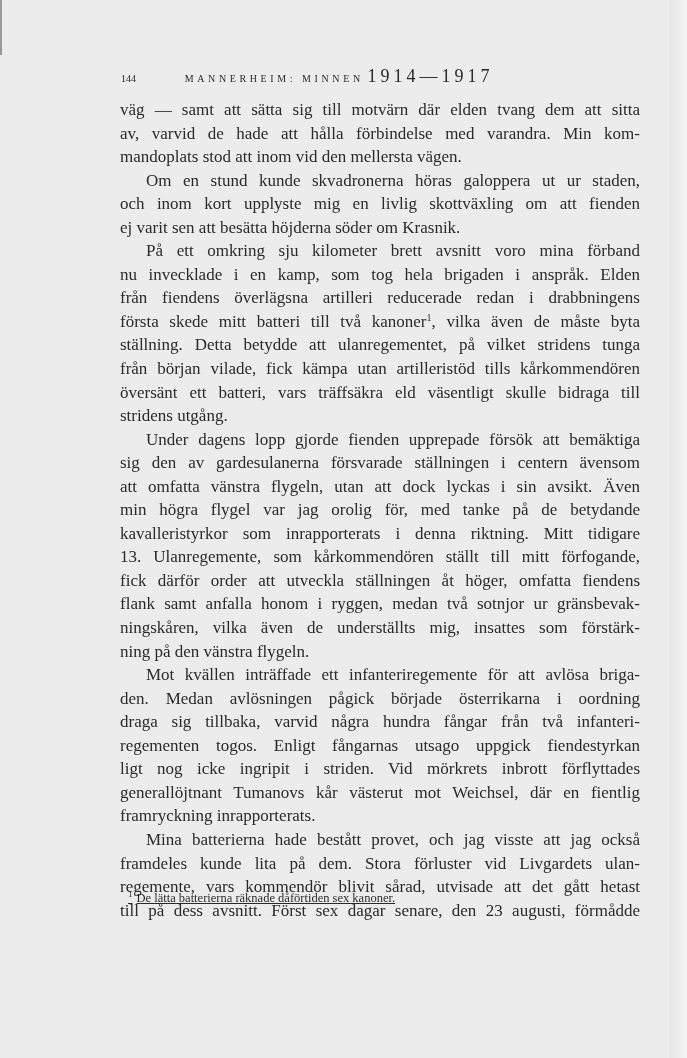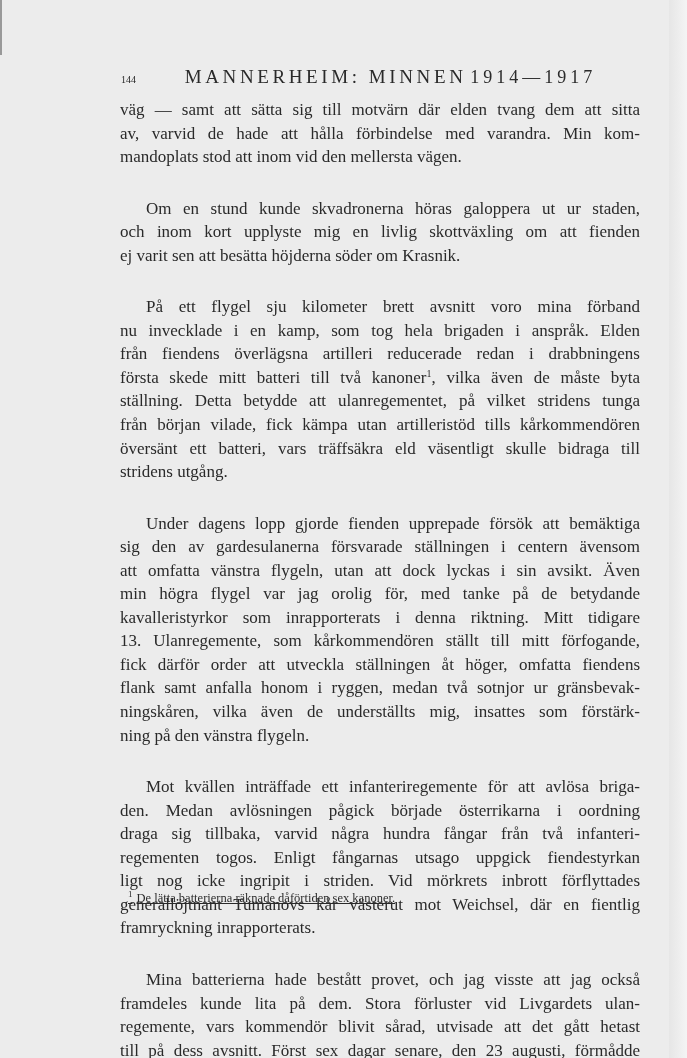--- a/index.html
+++ b/index.html
@@ -16,32 +16,32 @@
     }
     .page-edge-left {
       position: absolute; top: 0; left: 0; width: 2px; height: 55px;
       background: #999;
     }
     .running-head {
       position: absolute; left: 121px; top: 66px; width: 530px;
       font-size: 15px; letter-spacing: 0; white-space: nowrap;
     }
     .running-head .folio { display: inline-block; width: 60px; font-size: 10px; }
-    .running-head .title { letter-spacing: 3.6px; font-size: 19px; }
+    .running-head .title { letter-spacing: 3.6px; font-size: 10px; }
     .running-head .years { letter-spacing: 4px; font-size: 18px; }
     .body-text {
       position: absolute; left: 120px; top: 98px; width: 520px;
       font-size: 17px; line-height: 23.55px;
     }
     .line {
       display: block; white-space: nowrap; text-align: justify;
       text-align-last: justify; height: 23.55px;
     }
     .line.last { text-align-last: left; }
-    .line.indent { padding-left: 26px; margin-top: 28px; }
+    .line.indent { padding-left: 26px; }
     sup { font-size: 10px; line-height: 0; vertical-align: 6px; }
     .footnote {
       position: absolute; left: 128px; top: 891px; width: 500px;
       font-size: 12.5px; white-space: nowrap; text-decoration: underline;
     }
     .footnote sup { font-size: 9px; vertical-align: 5px; margin-right: 4px; }
   </style>
 </head>
 <body>
 
@@ -54,21 +54,21 @@
   <span class="years">1914—1917</span>
 </div>
 
 <div class="body-text" id="body-text">
     <span class="line"><span>väg — samt att sätta sig till motvärn där elden tvang dem att sitta</span></span>
     <span class="line"><span>av, varvid de hade att hålla förbindelse med varandra. Min kom-</span></span>
     <span class="line last"><span>mandoplats stod att inom vid den mellersta vägen.</span></span>
     <span class="line indent"><span>Om en stund kunde skvadronerna höras galoppera ut ur staden,</span></span>
     <span class="line"><span>och inom kort upplyste mig en livlig skottväxling om att fienden</span></span>
     <span class="line last"><span>ej varit sen att besätta höjderna söder om Krasnik.</span></span>
-    <span class="line indent"><span>På ett flygel sju kilometer brett avsnitt voro mina förband</span></span>
+    <span class="line indent"><span>På ett omkring sju kilometer brett avsnitt voro mina förband</span></span>
     <span class="line"><span>nu invecklade i en kamp, som tog hela brigaden i anspråk. Elden</span></span>
     <span class="line"><span>från fiendens överlägsna artilleri reducerade redan i drabbningens</span></span>
     <span class="line"><span>första skede mitt batteri till två kanoner</span><sup>1</sup><span>, vilka även de måste byta</span></span>
     <span class="line"><span>ställning. Detta betydde att ulanregementet, på vilket stridens tunga</span></span>
     <span class="line"><span>från början vilade, fick kämpa utan artilleristöd tills kårkommendören</span></span>
     <span class="line"><span>översänt ett batteri, vars träffsäkra eld väsentligt skulle bidraga till</span></span>
     <span class="line last"><span>stridens utgång.</span></span>
     <span class="line indent"><span>Under dagens lopp gjorde fienden upprepade försök att bemäktiga</span></span>
     <span class="line"><span>sig den av gardesulanerna försvarade ställningen i centern ävensom</span></span>
     <span class="line"><span>att omfatta vänstra flygeln, utan att dock lyckas i sin avsikt. Även</span></span>

